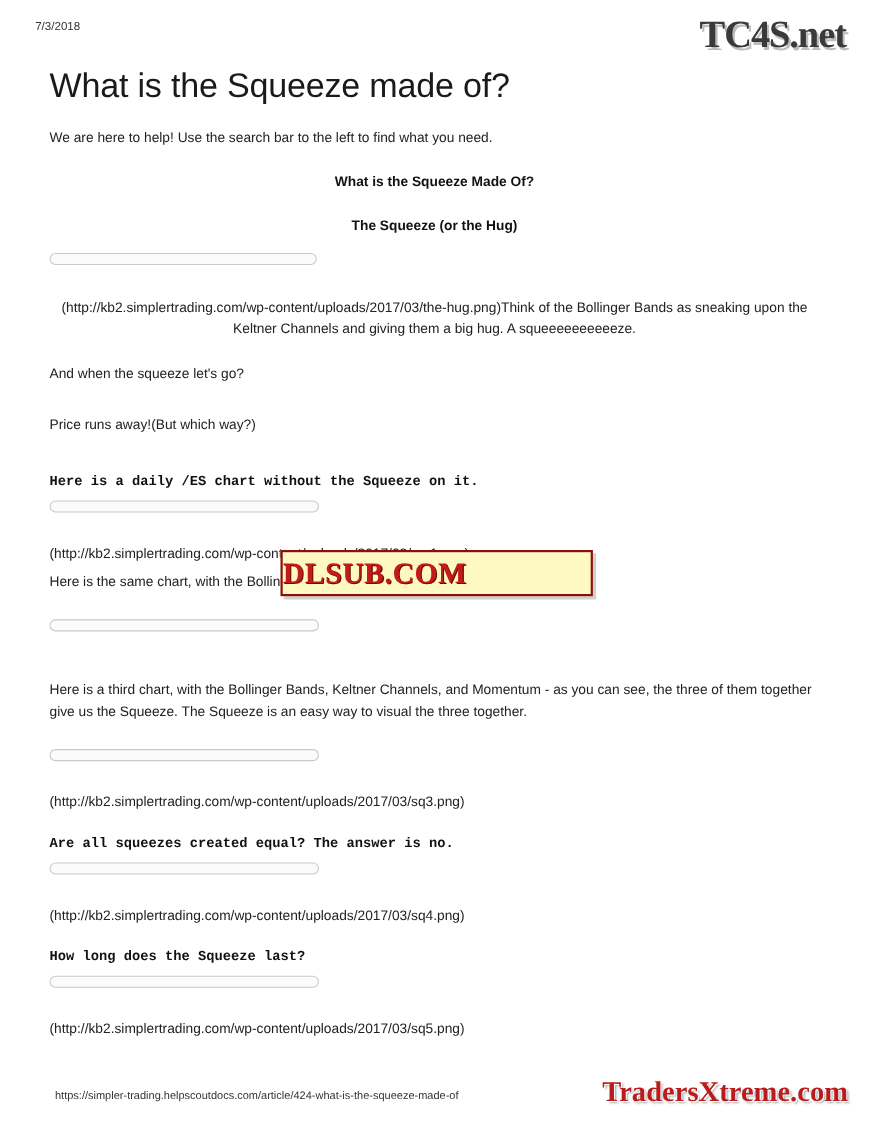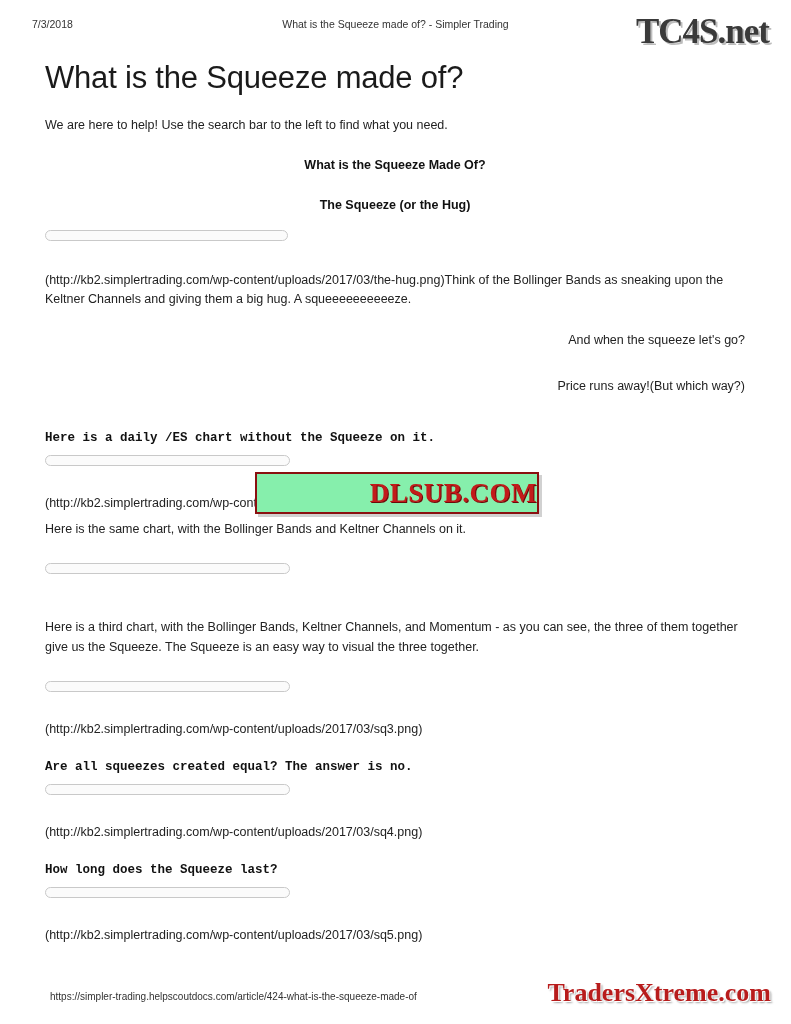--- a/index.html
+++ b/index.html
@@ -80,21 +80,21 @@
     font-weight: bold;
     font-size: 12.5px;
     color: #111111;
     margin: 0 0 10px 0;
   }
   .center-bold.second {
     margin-top: 26px;
     margin-bottom: 18px;
   }
   .center-text {
-    text-align: right;
+    text-align: left;
     font-size: 12.5px;
     color: #222222;
     margin: 0 0 14px 0;
     line-height: 1.45;
   }
   .para {
     font-size: 12.5px;
     color: #222222;
     margin: 0 0 10px 0;
     line-height: 1.55;
@@ -121,39 +121,39 @@
   .spacer-sm { height: 14px; }
   .spacer-md { height: 22px; }
   .spacer-lg { height: 30px; }
 
   .url-line {
     font-size: 12.5px;
     color: #222222;
     margin: 0 0 10px 0;
   }
   .hug-para {
-    text-align: left;
+    text-align: center;
     font-size: 12.5px;
     color: #222222;
     line-height: 1.5;
     margin: 0;
   }
 
   
   .watermark-mid {
     position: absolute;
     left: 255px;
-    top: 472px;
+    top: 500px;
     width: 280px;
     height: 38px;
-    background: #86efac;
+    background: #fef9c3;
     border: 2px solid #8a1010;
     display: flex;
     align-items: center;
-    justify-content: flex-end;
+    justify-content: flex-start;
     box-shadow: 3px 3px 0 rgba(0,0,0,0.18);
   }
   .watermark-mid span {
     font-family: "Liberation Serif", serif;
     font-weight: bold;
     font-size: 27px;
     color: #c21b1b;
     letter-spacing: 0.5px;
     text-shadow: 1px 1px 0 #6d0a0a;
   }
@@ -185,21 +185,20 @@
     text-shadow: 1px 1px 0 #ffffff, 2px 2px 2px rgba(0,0,0,0.35);
   }
 </style>
 </head>
 <body>
 
 <div class="page">
 
   <div class="header">
     <div class="hdr-date">7/3/2018</div>
-    <div class="hdr-title">What is the Squeeze made of? - Simpler Trading</div>
     <div class="watermark-top">TC4S.net</div>
   </div>
 
   <div class="content">
 
     <h1 class="doc-title">What is the Squeeze made of?</h1>
 
     <p class="intro">We are here to help! Use the search bar to the left to find what you need.</p>
 
     <p class="center-bold">What is the Squeeze Made Of?</p>

